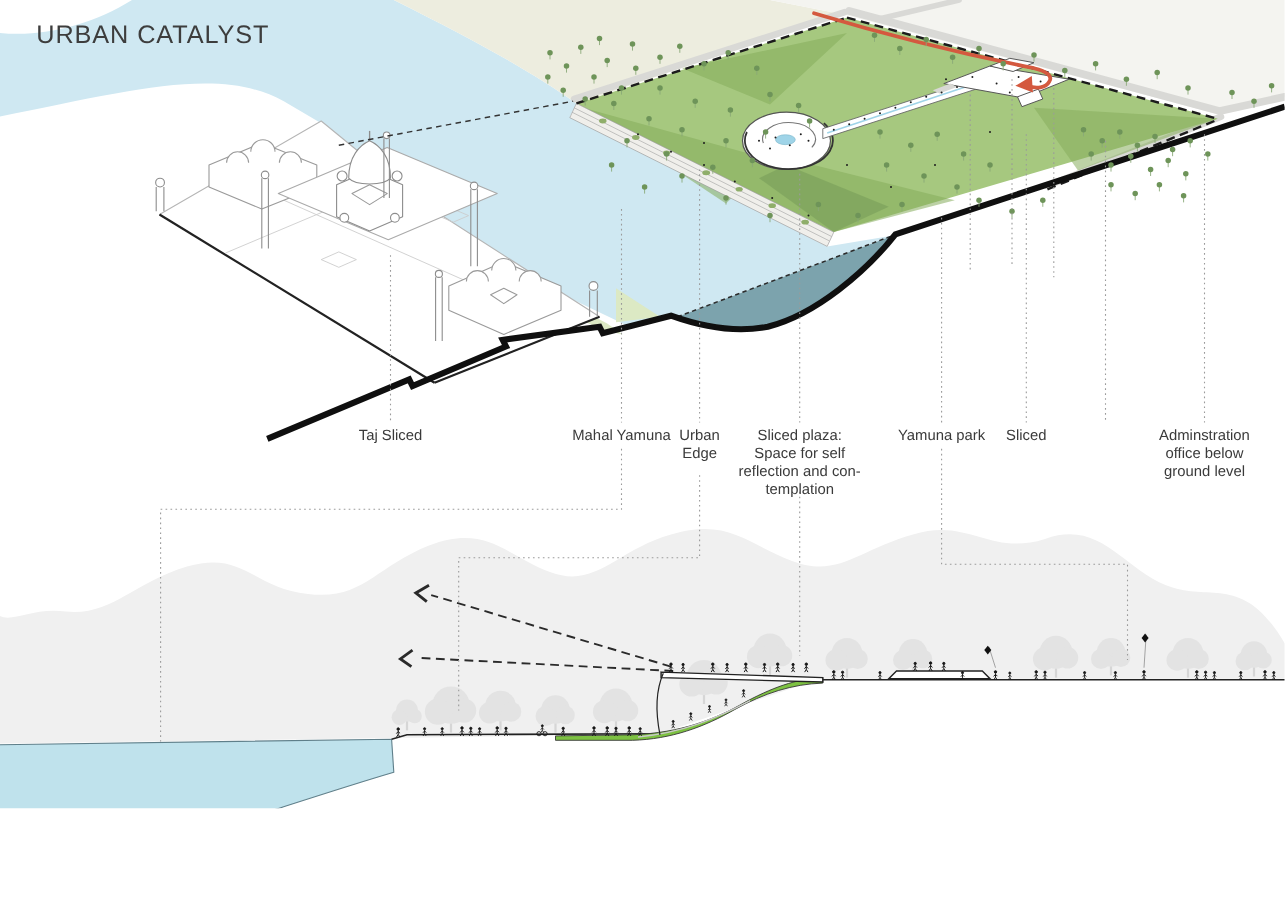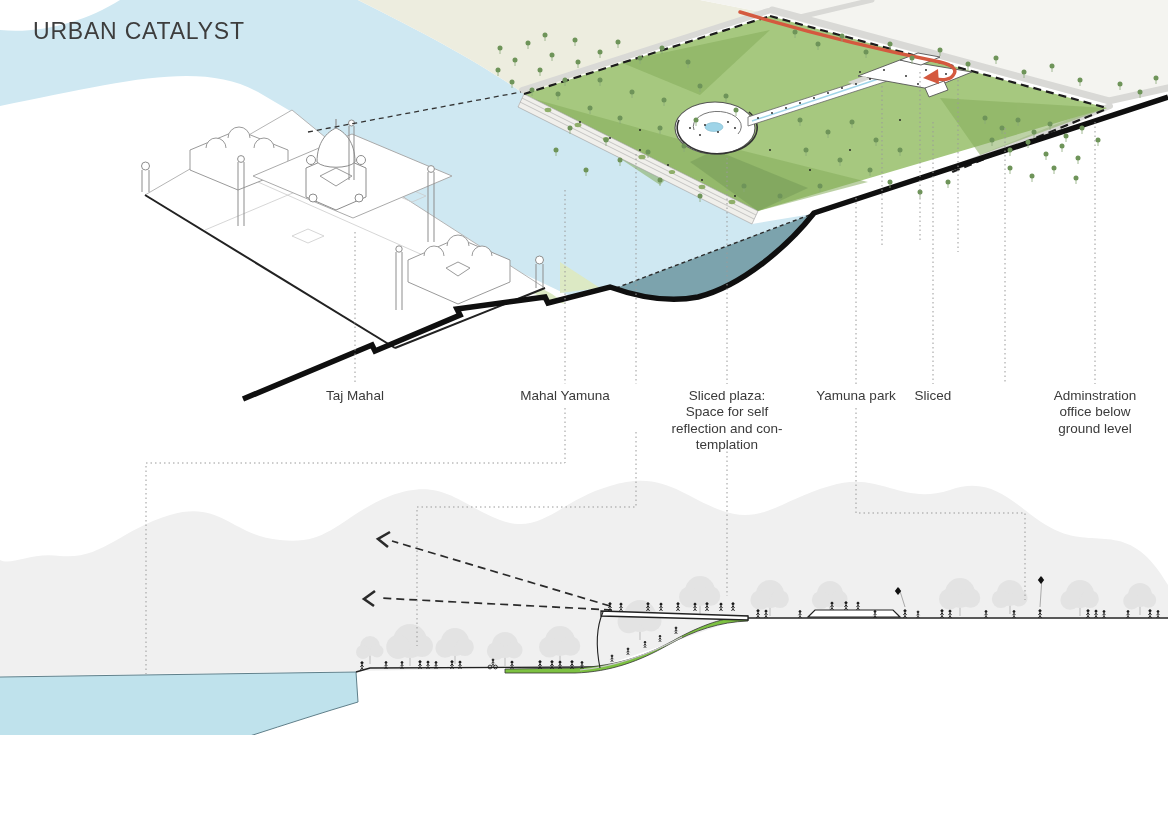--- a/index.html
+++ b/index.html
@@ -530,22 +530,24 @@
     <path d="M1005,128 L1005,384"></path>
     <path d="M1095,122 L1095,384"></path>
     <path d="M882,86 L882,246"></path>
     <path d="M920,72 L920,240"></path>
     <path d="M958,80 L958,252"></path>
   </g>
 </svg>
 
   <div class="title">URBAN CATALYST</div>
 
-  <div class="callout" style="left:355px">Taj Mahal</div>
+  <div class="callout" style="left:355px">Taj Sliced</div>
   <div class="callout" style="left:565px">Mahal Yamuna</div>
+  <div class="callout" style="left:636px">Urban
+Edge</div>
   <div class="callout" style="left:727px">Sliced plaza:
 Space for self
 reflection and con-
 templation</div>
   <div class="callout" style="left:856px">Yamuna park</div>
   <div class="callout" style="left:933px">Sliced</div>
   <div class="callout" style="left:1095px">Adminstration
 office below
 ground level</div>
 </div>

